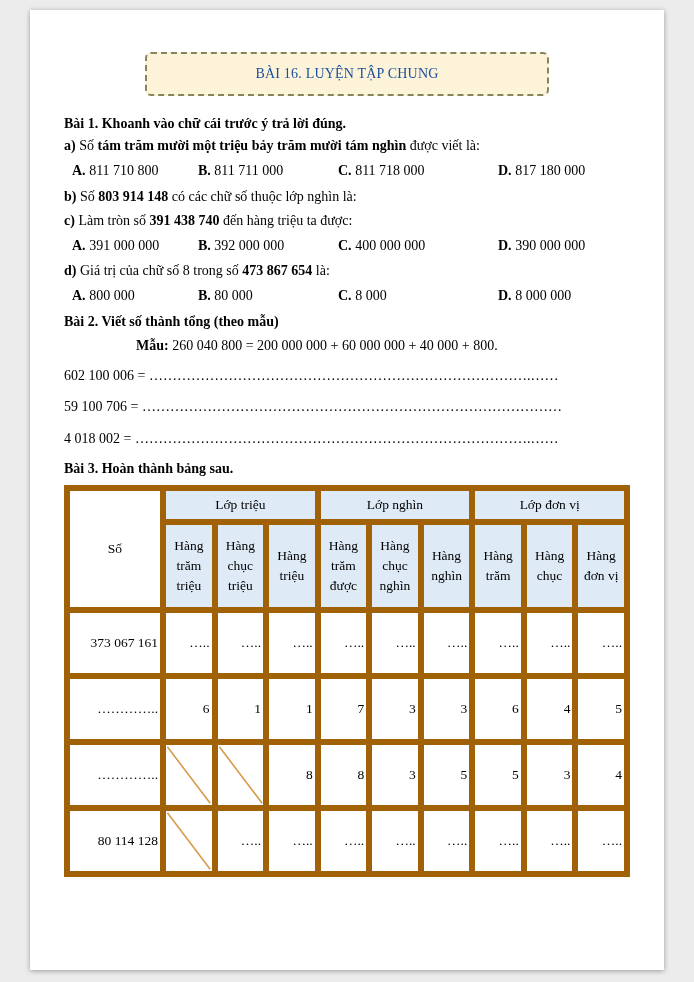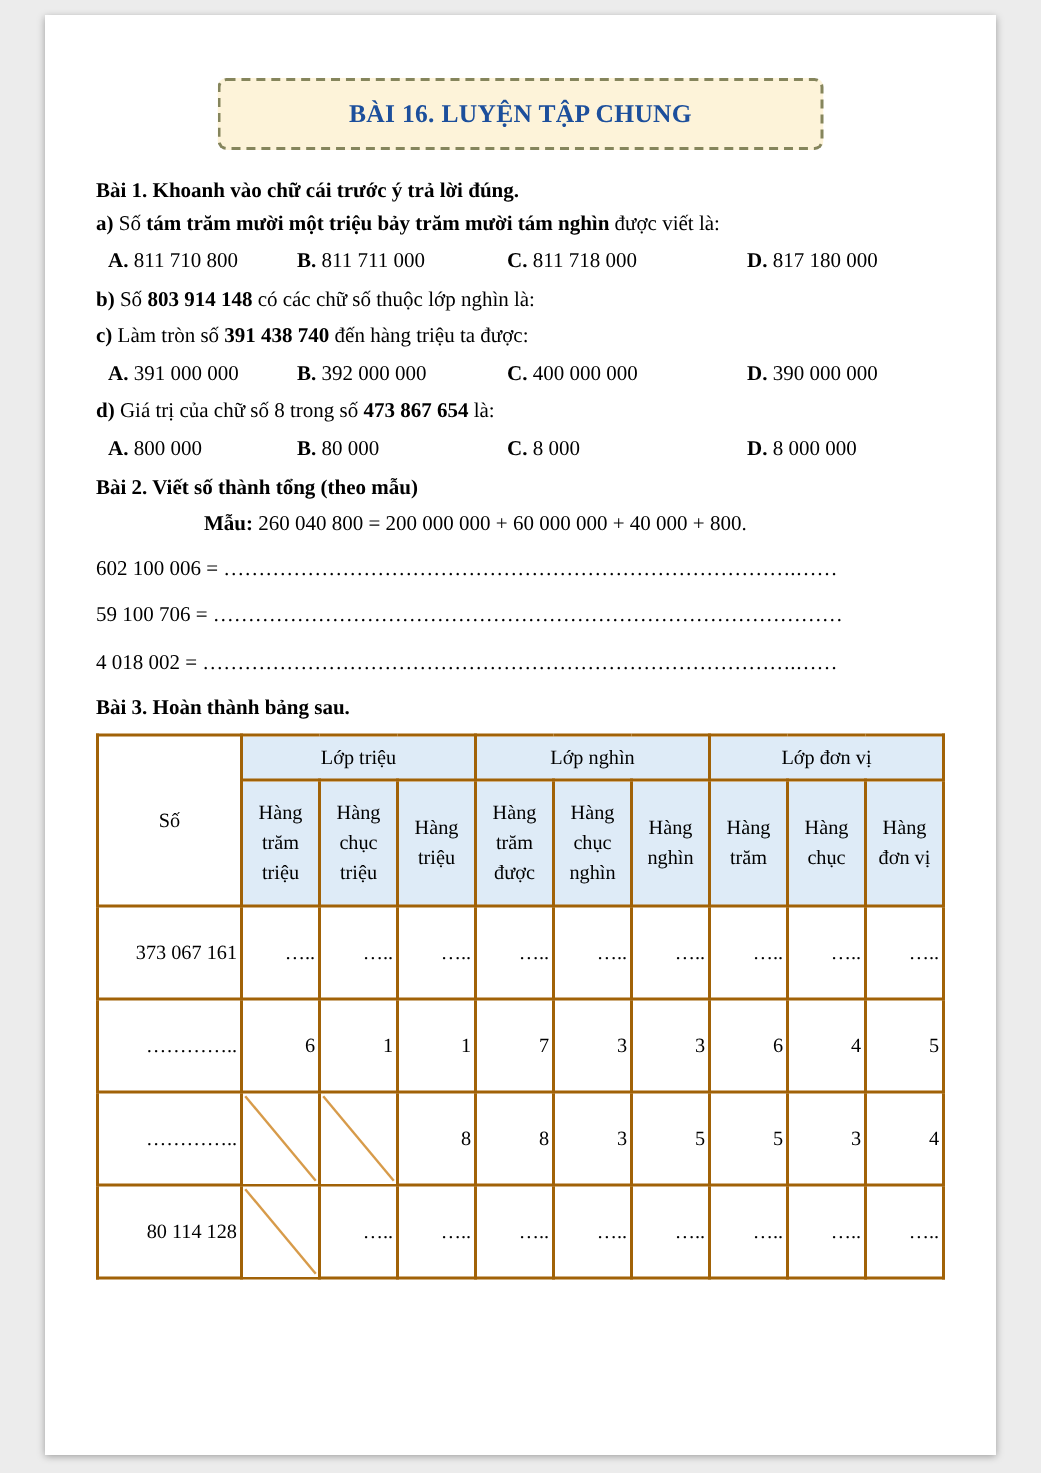--- a/index.html
+++ b/index.html
@@ -24,22 +24,22 @@
     margin: 4px auto 20px auto;
     border: 2px dashed #85855c;
     background: #fdf3d9;
     border-radius: 6px;
     text-align: center;
     padding: 12px 4px;
     box-sizing: border-box;
   }
   .banner .banner-text {
     color: #1c4f9c;
-    font-weight: bold;
-    font-size: 17px;
+    font-weight: normal;
+    font-size: 14px;
     letter-spacing: 0.2px;
   }
   p { margin: 0; }
   .heading {
     font-weight: bold;
     margin: 8px 0 4px 0;
   }
   .line { margin: 5px 0; line-height: 1.35; }
   .options {
     display: grid;
@@ -59,21 +59,21 @@
     overflow: hidden;
     line-height: 1.3;
   }
   table.b3 {
     border-collapse: collapse;
     width: 100%;
     margin-top: 8px;
     table-layout: fixed;
   }
   table.b3 th, table.b3 td {
-    border: 2px solid #a16207;
+    border: 6px solid #a16207;
     text-align: center;
     vertical-align: middle;
     font-weight: normal;
     font-size: 13.5px;
     padding: 4px 2px;
     overflow: hidden;
   }
   table.b3 thead th { background: #deebf7; }
   table.b3 th.so-head { background: #ffffff; }
   table.b3 tr.grouprow th { height: 20px; }

